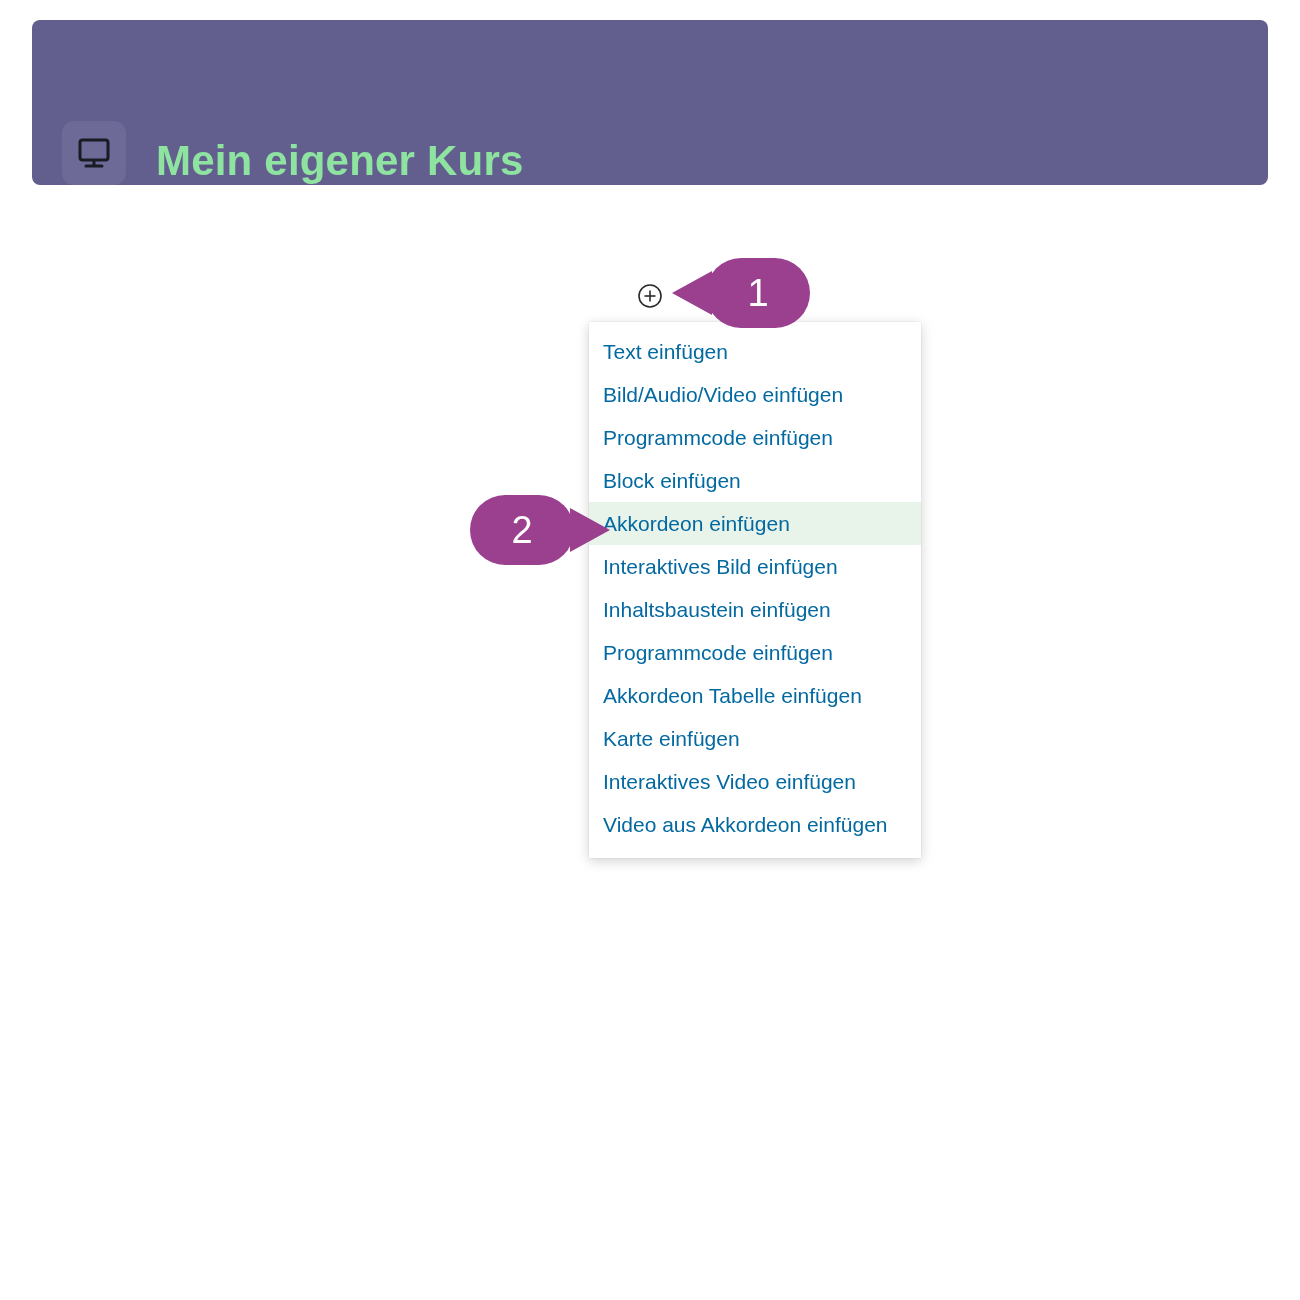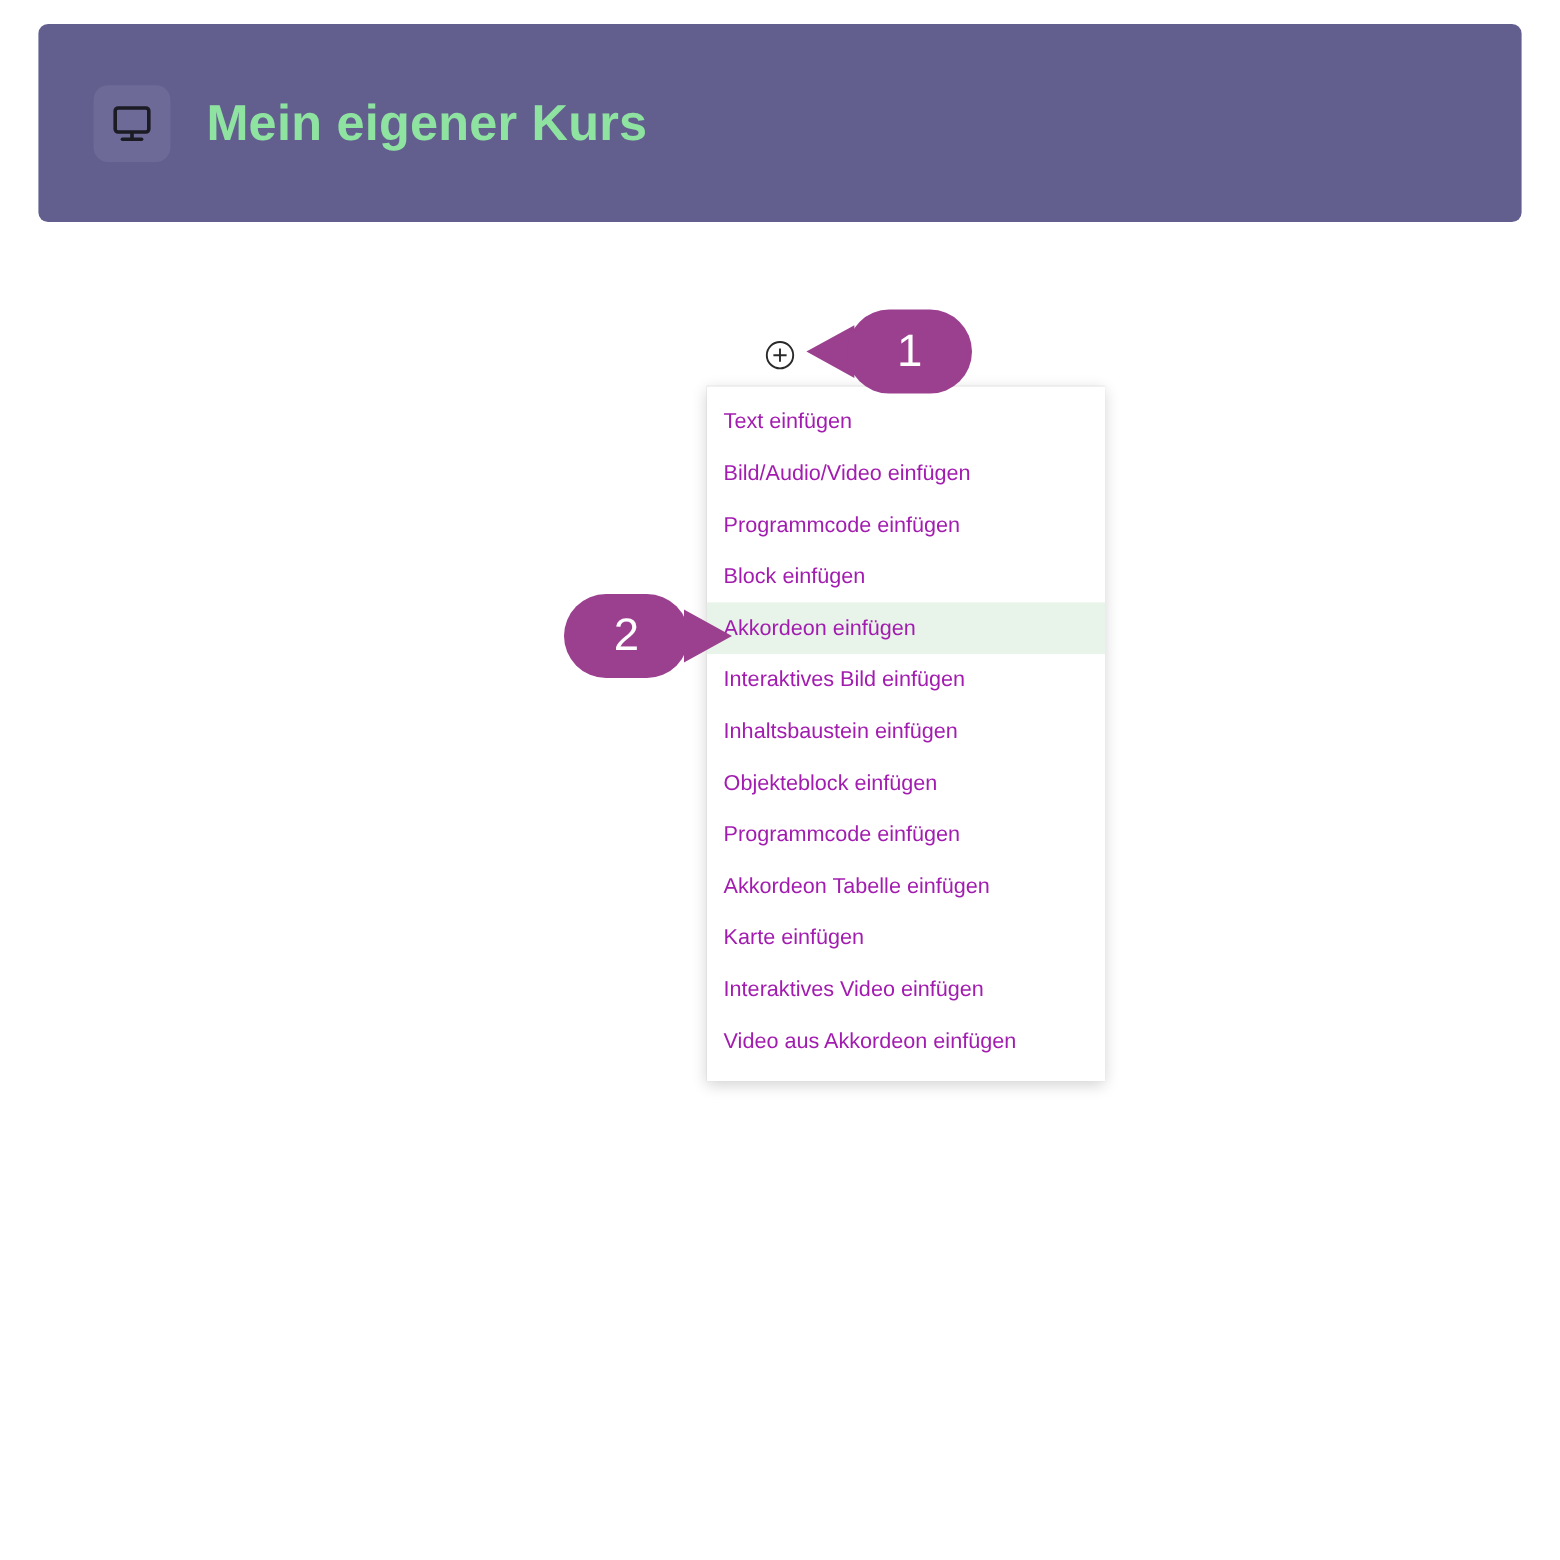--- a/index.html
+++ b/index.html
@@ -18,23 +18,23 @@
   
   .course-header {
     position: absolute;
     left: 32px;
     top: 20px;
     width: 1236px;
     height: 165px;
     background: #625f8f;
     border-radius: 8px;
     display: flex;
-    align-items: center;
+    align-items: flex-end;
     box-sizing: border-box;
-    padding-left: 46px;
+    padding-left: 30px;
   }
   .header-icon {
     width: 64px;
     height: 64px;
     border-radius: 12px;
     background: #6d6a98;
     display: flex;
     align-items: center;
     justify-content: center;
     flex: 0 0 auto;
@@ -73,22 +73,22 @@
     position: absolute;
     left: 589px;
     top: 322px;
     width: 332px;
     background: #ffffff;
     box-shadow: 0 3px 12px rgba(0,0,0,0.18), 0 0 1px rgba(0,0,0,0.2);
     padding: 8px 0 12px 0;
     box-sizing: border-box;
   }
   .menu-item {
-    font-size: 18px;
-    color: #a21caf;
+    font-size: 21px;
+    color: #0369a1;
     padding: 8px 0 8px 14px;
     line-height: 27px;
     cursor: pointer;
     white-space: nowrap;
   }
   .menu-item.highlighted {
     background: #e8f3e9;
   }
 
   
@@ -157,21 +157,20 @@
 </button>
 
 <div class="menu">
   <div class="menu-item">Text einfügen</div>
   <div class="menu-item">Bild/Audio/Video einfügen</div>
   <div class="menu-item">Programmcode einfügen</div>
   <div class="menu-item">Block einfügen</div>
   <div class="menu-item highlighted">Akkordeon einfügen</div>
   <div class="menu-item">Interaktives Bild einfügen</div>
   <div class="menu-item">Inhaltsbaustein einfügen</div>
-  <div class="menu-item">Objekteblock einfügen</div>
   <div class="menu-item">Programmcode einfügen</div>
   <div class="menu-item">Akkordeon Tabelle einfügen</div>
   <div class="menu-item">Karte einfügen</div>
   <div class="menu-item">Interaktives Video einfügen</div>
   <div class="menu-item">Video aus Akkordeon einfügen</div>
 </div>
 
 <div class="callout" id="callout-1">
   <span class="tail"></span>
   <span class="bubble">1</span>

